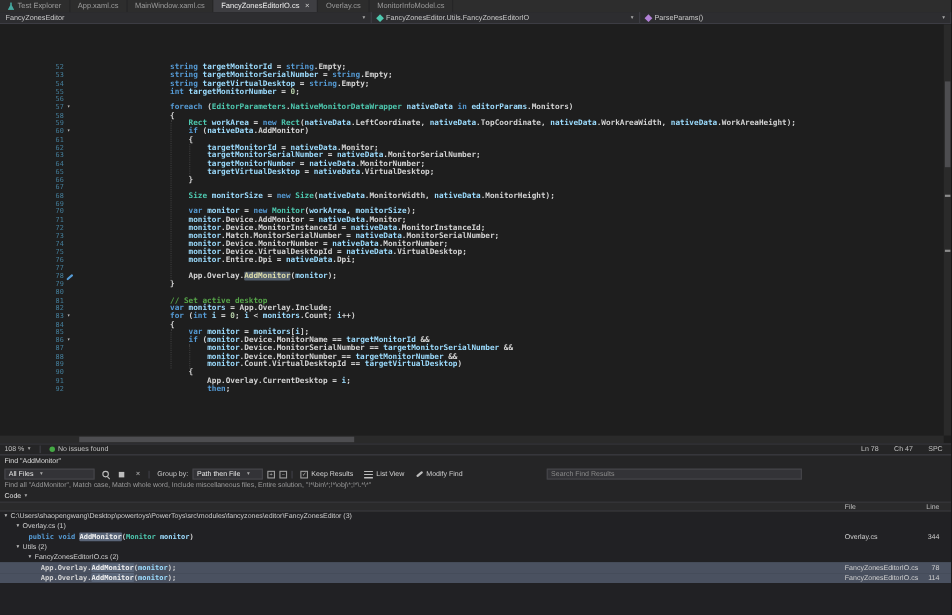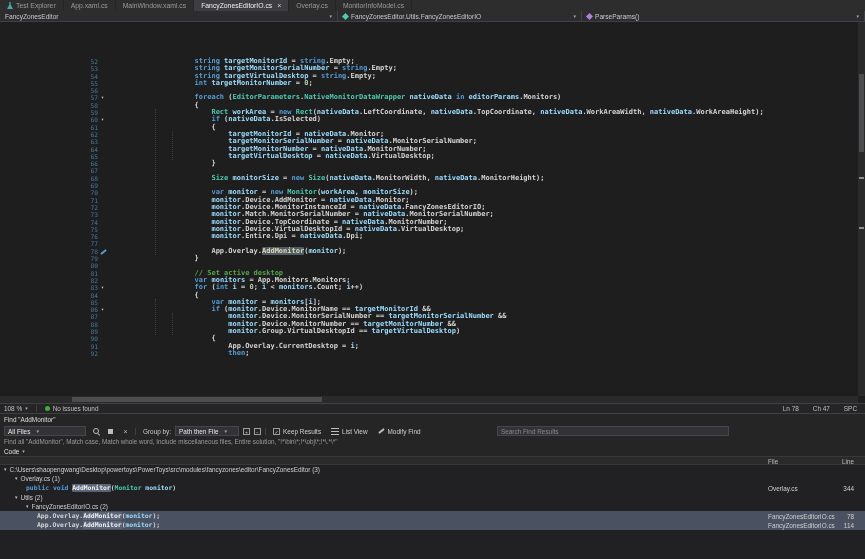--- a/index.html
+++ b/index.html
@@ -22,21 +22,21 @@
   .chev{font-size:5px;color:#a8a8a8;line-height:1;}
   .combo.project{width:338px;}
   .combo.type{width:244px;}
   .combo.member{flex:1;}
   .cicon{width:5px;height:5px;flex:none;background:#4ec9b0;transform:rotate(45deg);}
   .micon{width:5px;height:5px;flex:none;background:#b180d7;transform:rotate(45deg);}
 
   
   .editor{position:relative;height:381px;background:#1e1e1e;overflow:hidden;flex:none;}
   .codewrap{padding-top:36px;font-family:"DejaVu Sans Mono",monospace;font-size:7px;line-height:7.3px;font-weight:600;}
-  .line{display:flex;height:7.3px;align-items:center;padding-left:40px;}
+  .line{display:flex;height:7.3px;align-items:center;}
   .ln{flex:none;width:58px;text-align:right;color:#447d99;font-size:6.2px;font-weight:400;}
   .lmargin{flex:none;width:14px;position:relative;height:7.3px;}
   .fold{position:absolute;left:3px;top:0;color:#c5c5c5;font-size:5px;font-weight:400;line-height:7.3px;}
   .pen{position:absolute;left:2px;top:3px;width:7px;height:2px;background:#569cd6;transform:rotate(-40deg);border-radius:1px;}
   .codetext{white-space:pre;padding-left:32px;}
   .tok.k{color:#569cd6;}
   .tok.t{color:#4ec9b0;}
   .tok.v{color:#9cdcfe;}
   .tok.p{color:#d4d4d4;}
   .tok.c{color:#57a64a;}
@@ -182,21 +182,21 @@
         <div class="line">
           <span class="ln">59</span>
           <span class="lmargin"></span>
           <span class="codetext"><span class="tok p">                </span><span class="tok t">Rect</span><span class="tok p"> </span><span class="tok v">workArea</span><span class="tok p"> = </span><span class="tok k">new</span><span class="tok p"> </span><span class="tok t">Rect</span><span class="tok p">(</span><span class="tok v">nativeData</span><span class="tok p">.LeftCoordinate, </span><span class="tok v">nativeData</span><span class="tok p">.TopCoordinate, </span><span class="tok v">nativeData</span><span class="tok p">.WorkAreaWidth, </span><span class="tok v">nativeData</span><span class="tok p">.WorkAreaHeight);</span></span>
         </div>
         <div class="line">
           <span class="ln">60</span>
           <span class="lmargin">
             <span class="fold">▾</span>
           </span>
-          <span class="codetext"><span class="tok p">                </span><span class="tok k">if</span><span class="tok p"> (</span><span class="tok v">nativeData</span><span class="tok p">.IsSelected)</span></span>
+          <span class="codetext"><span class="tok p">                </span><span class="tok k">if</span><span class="tok p"> (</span><span class="tok v">nativeData</span><span class="tok p">.AddMonitor)</span></span>
         </div>
         <div class="line">
           <span class="ln">61</span>
           <span class="lmargin"></span>
           <span class="codetext"><span class="tok p">                {</span></span>
         </div>
         <div class="line">
           <span class="ln">62</span>
           <span class="lmargin"></span>
           <span class="codetext"><span class="tok p">                    </span><span class="tok v">targetMonitorId</span><span class="tok p"> = </span><span class="tok v">nativeData</span><span class="tok p">.Monitor;</span></span>
@@ -242,31 +242,31 @@
           <span class="codetext"><span class="tok p">                </span><span class="tok k">var</span><span class="tok p"> </span><span class="tok v">monitor</span><span class="tok p"> = </span><span class="tok k">new</span><span class="tok p"> </span><span class="tok t">Monitor</span><span class="tok p">(</span><span class="tok v">workArea</span><span class="tok p">, </span><span class="tok v">monitorSize</span><span class="tok p">);</span></span>
         </div>
         <div class="line">
           <span class="ln">71</span>
           <span class="lmargin"></span>
           <span class="codetext"><span class="tok p">                </span><span class="tok v">monitor</span><span class="tok p">.Device.AddMonitor = </span><span class="tok v">nativeData</span><span class="tok p">.Monitor;</span></span>
         </div>
         <div class="line">
           <span class="ln">72</span>
           <span class="lmargin"></span>
-          <span class="codetext"><span class="tok p">                </span><span class="tok v">monitor</span><span class="tok p">.Device.MonitorInstanceId = </span><span class="tok v">nativeData</span><span class="tok p">.FancyZonesEditorIO;</span></span>
+          <span class="codetext"><span class="tok p">                </span><span class="tok v">monitor</span><span class="tok p">.Device.MonitorInstanceId = </span><span class="tok v">nativeData</span><span class="tok p">.MonitorInstanceId;</span></span>
         </div>
         <div class="line">
           <span class="ln">73</span>
           <span class="lmargin"></span>
           <span class="codetext"><span class="tok p">                </span><span class="tok v">monitor</span><span class="tok p">.Match.MonitorSerialNumber = </span><span class="tok v">nativeData</span><span class="tok p">.MonitorSerialNumber;</span></span>
         </div>
         <div class="line">
           <span class="ln">74</span>
           <span class="lmargin"></span>
-          <span class="codetext"><span class="tok p">                </span><span class="tok v">monitor</span><span class="tok p">.Device.TopCoordinate = </span><span class="tok v">nativeData</span><span class="tok p">.MonitorNumber;</span></span>
+          <span class="codetext"><span class="tok p">                </span><span class="tok v">monitor</span><span class="tok p">.Device.MonitorNumber = </span><span class="tok v">nativeData</span><span class="tok p">.MonitorNumber;</span></span>
         </div>
         <div class="line">
           <span class="ln">75</span>
           <span class="lmargin"></span>
           <span class="codetext"><span class="tok p">                </span><span class="tok v">monitor</span><span class="tok p">.Device.VirtualDesktopId = </span><span class="tok v">nativeData</span><span class="tok p">.VirtualDesktop;</span></span>
         </div>
         <div class="line">
           <span class="ln">76</span>
           <span class="lmargin"></span>
           <span class="codetext"><span class="tok p">                </span><span class="tok v">monitor</span><span class="tok p">.Entire.Dpi = </span><span class="tok v">nativeData</span><span class="tok p">.Dpi;</span></span>
@@ -294,21 +294,21 @@
           <span class="codetext"></span>
         </div>
         <div class="line">
           <span class="ln">81</span>
           <span class="lmargin"></span>
           <span class="codetext"><span class="tok p">            </span><span class="tok c">// Set active desktop</span></span>
         </div>
         <div class="line">
           <span class="ln">82</span>
           <span class="lmargin"></span>
-          <span class="codetext"><span class="tok p">            </span><span class="tok k">var</span><span class="tok p"> </span><span class="tok v">monitors</span><span class="tok p"> = </span><span class="tok p">App.Monitors.Monitors;</span></span>
+          <span class="codetext"><span class="tok p">            </span><span class="tok k">var</span><span class="tok p"> </span><span class="tok v">monitors</span><span class="tok p"> = </span><span class="tok p">App.Overlay.Include;</span></span>
         </div>
         <div class="line">
           <span class="ln">83</span>
           <span class="lmargin">
             <span class="fold">▾</span>
           </span>
           <span class="codetext"><span class="tok p">            </span><span class="tok k">for</span><span class="tok p"> (</span><span class="tok k">int</span><span class="tok p"> </span><span class="tok v">i</span><span class="tok p"> = </span><span class="tok n">0</span><span class="tok p">; </span><span class="tok v">i</span><span class="tok p"> &lt; </span><span class="tok v">monitors</span><span class="tok p">.Count; </span><span class="tok v">i</span><span class="tok p">++)</span></span>
         </div>
         <div class="line">
           <span class="ln">84</span>
@@ -333,21 +333,21 @@
           <span class="codetext"><span class="tok p">                    </span><span class="tok v">monitor</span><span class="tok p">.Device.MonitorSerialNumber == </span><span class="tok v">targetMonitorSerialNumber</span><span class="tok p"> &amp;&amp;</span></span>
         </div>
         <div class="line">
           <span class="ln">88</span>
           <span class="lmargin"></span>
           <span class="codetext"><span class="tok p">                    </span><span class="tok v">monitor</span><span class="tok p">.Device.MonitorNumber == </span><span class="tok v">targetMonitorNumber</span><span class="tok p"> &amp;&amp;</span></span>
         </div>
         <div class="line">
           <span class="ln">89</span>
           <span class="lmargin"></span>
-          <span class="codetext"><span class="tok p">                    </span><span class="tok v">monitor</span><span class="tok p">.Group.VirtualDesktopId == </span><span class="tok v">targetVirtualDesktop</span><span class="tok p">)</span></span>
+          <span class="codetext"><span class="tok p">                    </span><span class="tok v">monitor</span><span class="tok p">.Count.VirtualDesktopId == </span><span class="tok v">targetVirtualDesktop</span><span class="tok p">)</span></span>
         </div>
         <div class="line">
           <span class="ln">90</span>
           <span class="lmargin"></span>
           <span class="codetext"><span class="tok p">                {</span></span>
         </div>
         <div class="line">
           <span class="ln">91</span>
           <span class="lmargin"></span>
           <span class="codetext"><span class="tok p">                    App.Overlay.CurrentDesktop = </span><span class="tok v">i</span><span class="tok p">;</span></span>

